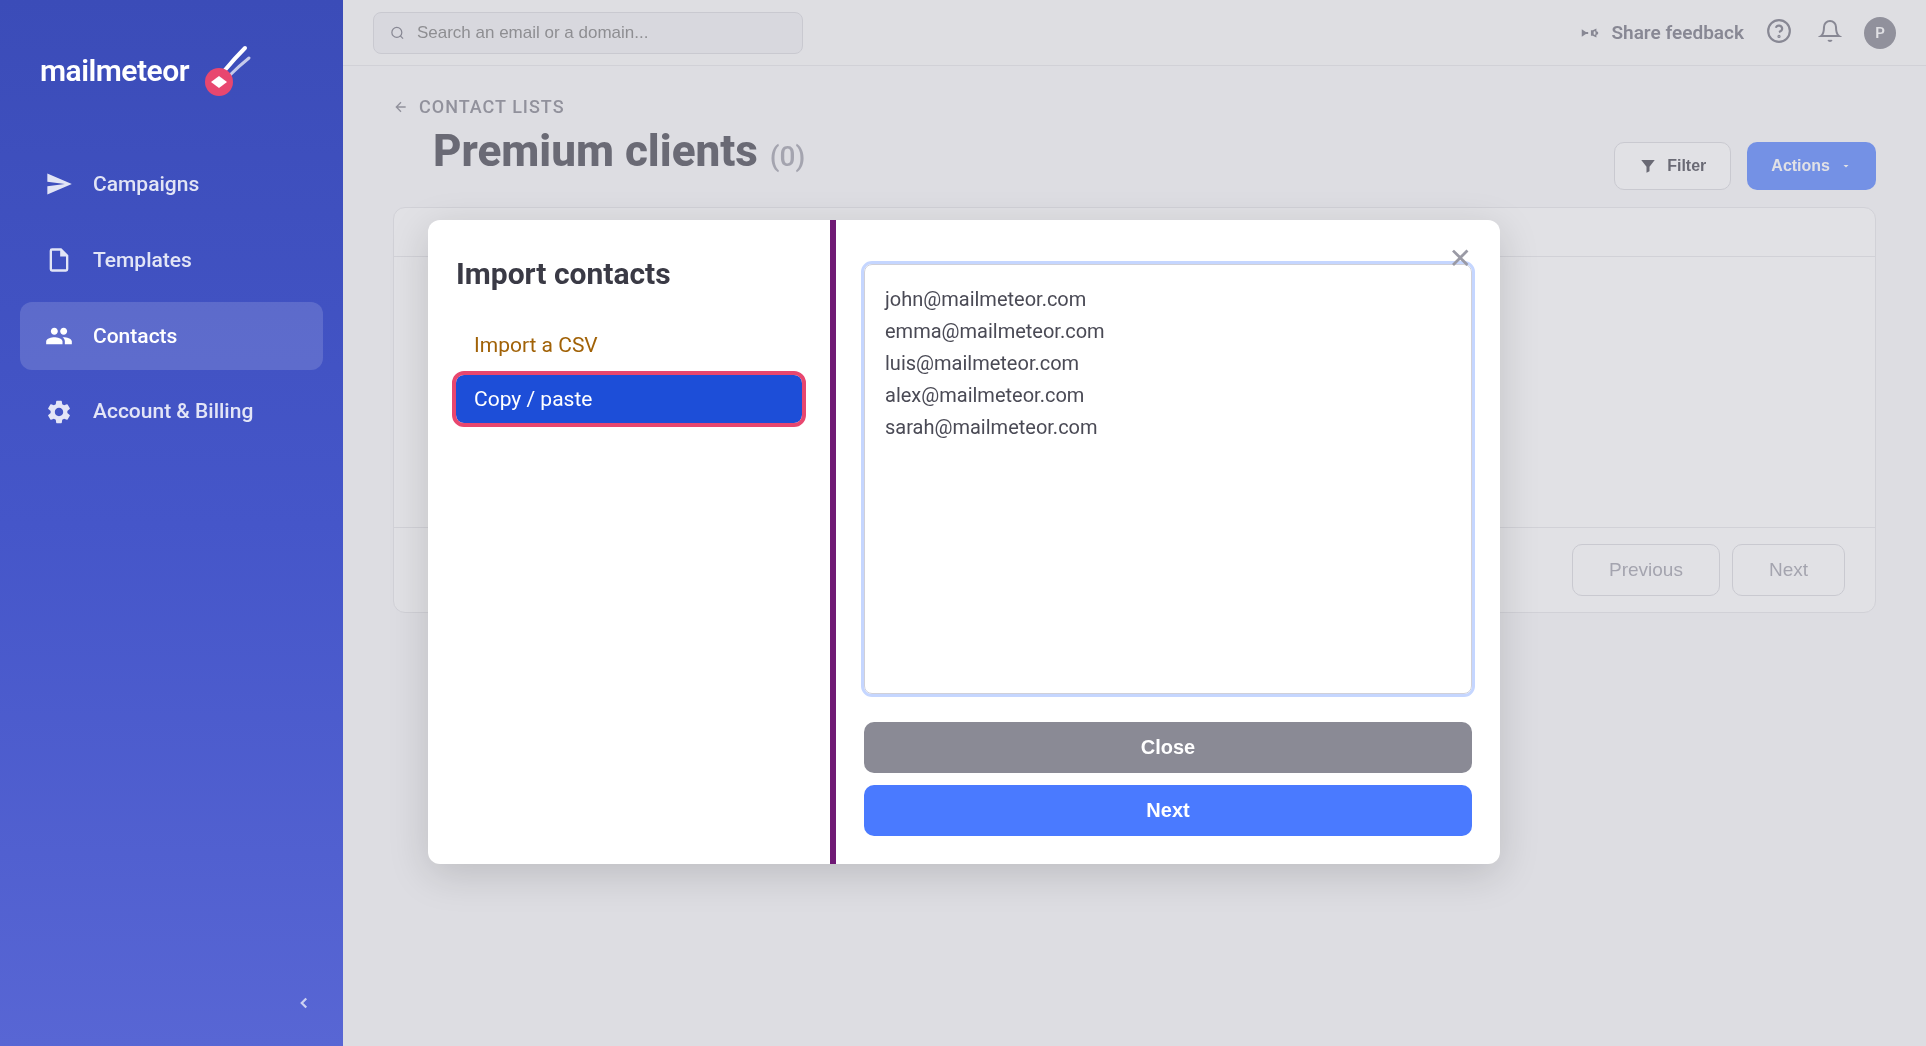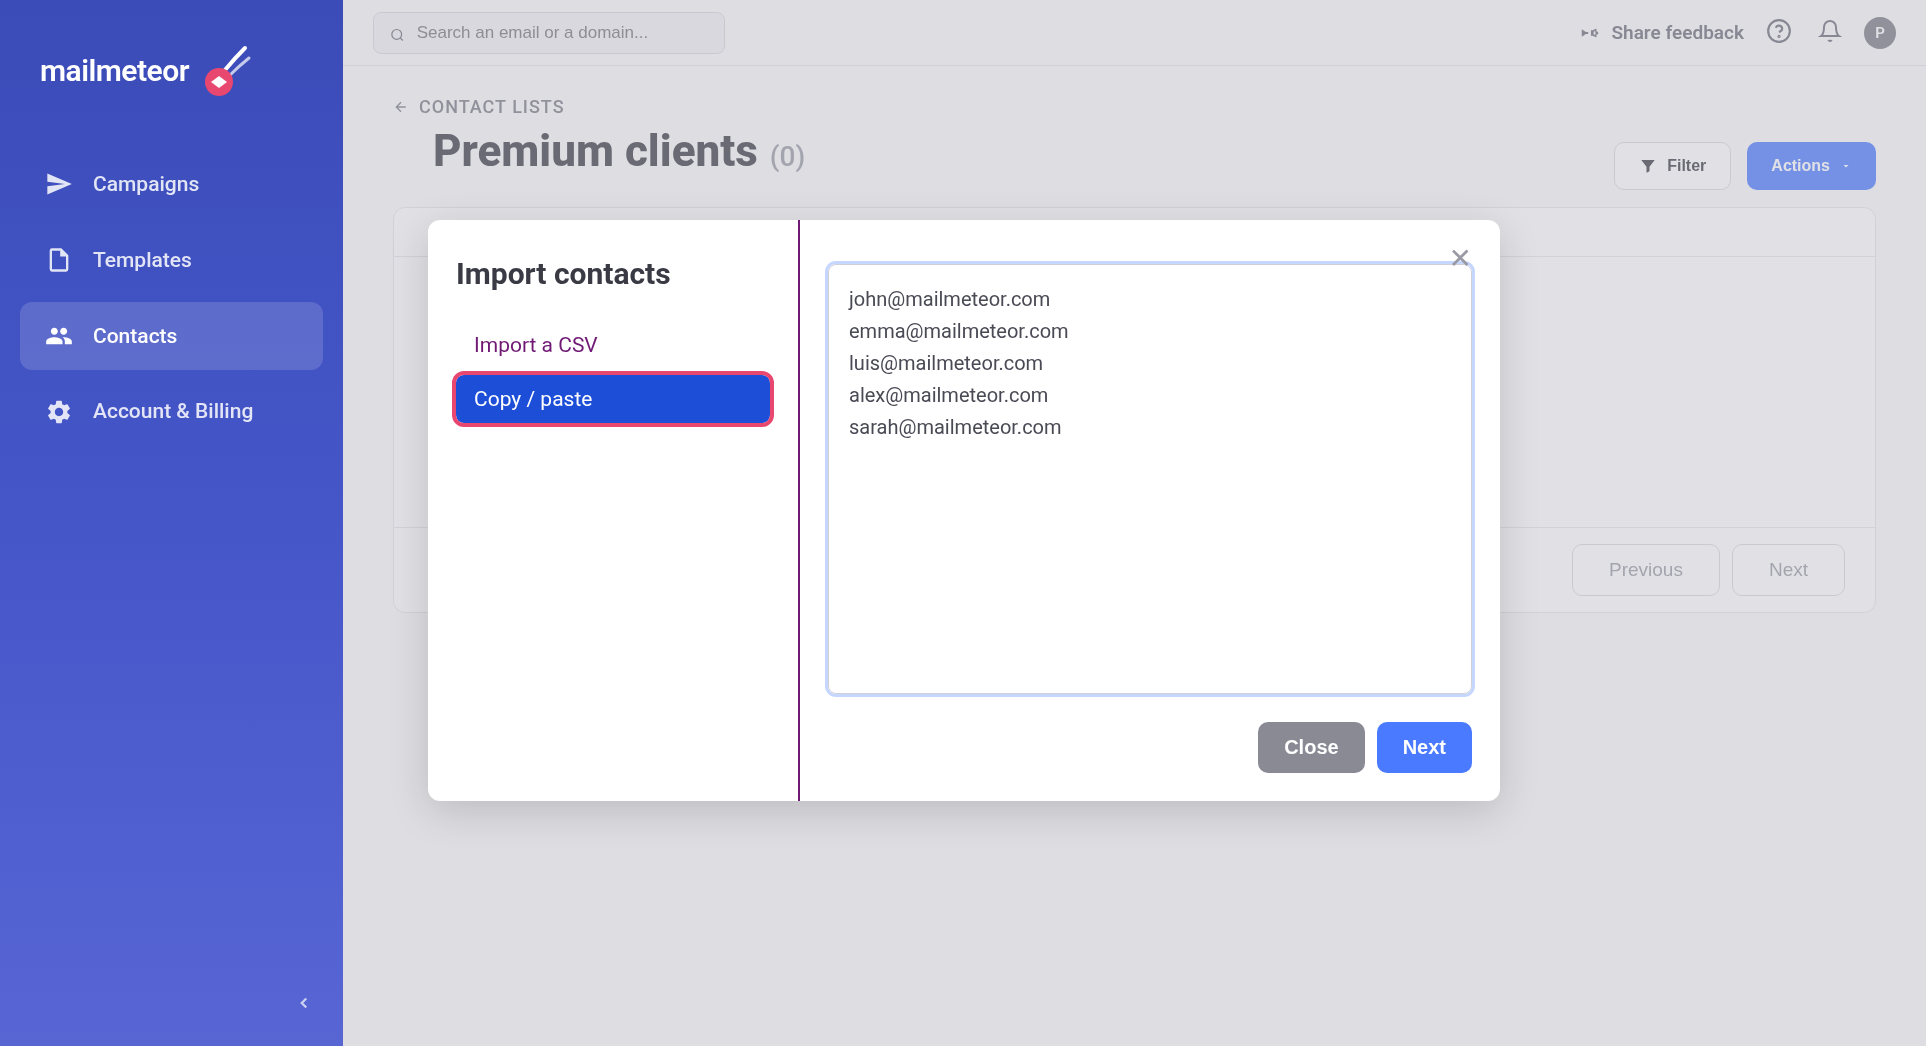--- a/index.html
+++ b/index.html
@@ -86,26 +86,26 @@
       height: 66px;
       display: flex;
       align-items: center;
       padding: 0 30px;
       border-bottom: 1px solid #e5e5e8;
       background: #fafafb;
     }
     
     .search-box {
       display: flex;
-      align-items: flex-end;
+      align-items: center;
       background: #f0f0f3;
       border: 1px solid #d8d8dd;
       border-radius: 8px;
       padding: 10px 16px;
-      width: 352px;
+      width: 430px;
     }
     .search-box svg { margin-right: 12px; }
     .search-box input {
       border: none;
       background: transparent;
       outline: none;
       font-size: 17px;
       color: #6b6b78;
       width: 100%;
     }
@@ -253,34 +253,34 @@
       left: 428px;
       top: 220px;
       width: 1072px;
       background: white;
       border-radius: 12px;
       box-shadow: 0 10px 40px rgba(0,0,0,0.15);
       display: flex;
       overflow: hidden;
     }
     .modal-sidebar {
-      width: 372px;
-      border-right: 2px solid #701a75;
+      width: 408px;
+      border-right: 6px solid #701a75;
       padding: 36px 28px;
     }
     .modal-title {
       font-size: 30px;
       font-weight: 700;
       color: #3a3a45;
       margin-bottom: 30px;
     }
     .modal-nav-item {
       padding: 12px 18px;
       font-size: 21px;
-      color: #701a75;
+      color: #a16207;
       border-radius: 8px;
       cursor: pointer;
       margin-bottom: 6px;
     }
     .modal-nav-item.selected {
       background: #1d4ed8;
       color: white;
       outline: 4px solid #e8476f;
       outline-offset: 0;
     }
@@ -312,20 +312,21 @@
       color: #4a4a55;
       resize: none;
       line-height: 1.6;
       margin-top: 16px;
     }
     .modal-footer {
       display: flex;
       gap: 12px;
       justify-content: flex-end;
       margin-top: 28px;
+      flex-direction: column;
     }
     .modal-btn {
       padding: 14px 26px;
       border-radius: 10px;
       font-size: 20px;
       font-weight: 600;
       border: none;
       cursor: pointer;
     }
     .modal-btn-gray {

